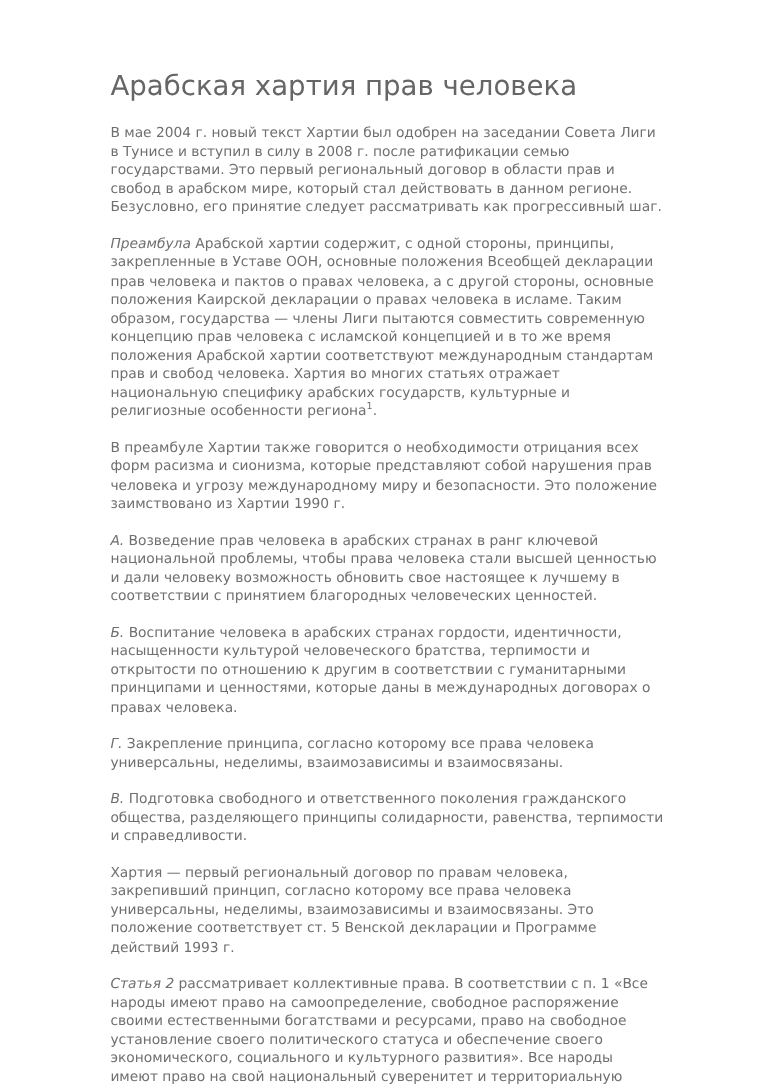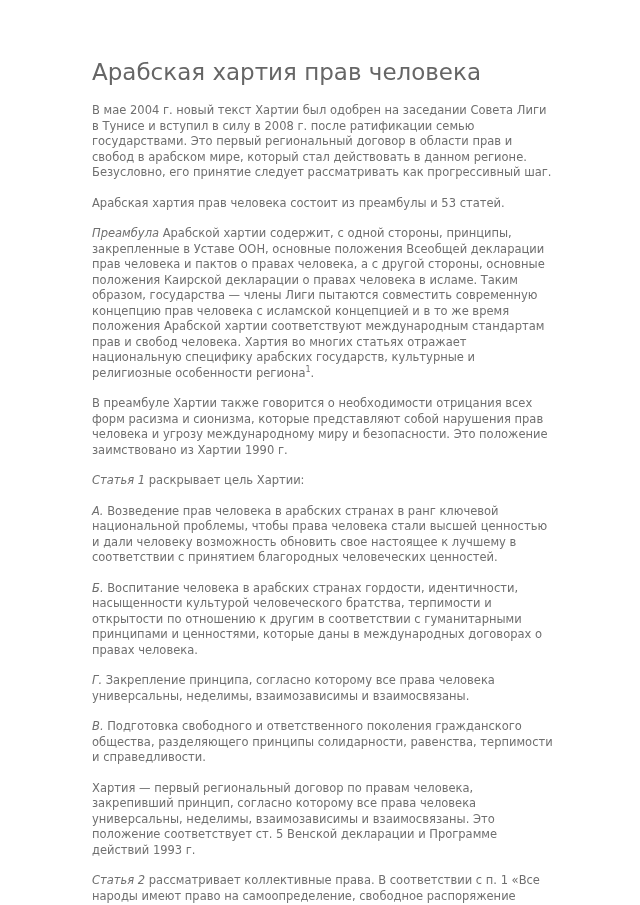--- a/index.html
+++ b/index.html
@@ -42,27 +42,25 @@
   }
 </style>
 </head>
 <body style="background: rgb(255, 255, 255);">
 
 <div class="page">
   <h1 class="doc-title">Арабская хартия прав человека</h1>
 
   <p class="doc-par"><span class="lead"></span><span>В мае 2004 г. новый текст Хартии был одобрен на заседании Совета Лиги в Тунисе и вступил в силу в 2008 г. после ратификации семью государствами. Это первый региональный договор в области прав и свобод в арабском мире, который стал действовать в данном регионе. Безусловно, его принятие следует рассматривать как прогрессивный шаг.</span></p>
 
-  <p class="doc-par"><span class="lead"></span><span>Арабская хартия прав человека состоит из преамбулы и 53 статей.</span></p>
 
   <p class="doc-par"><span class="lead">Преамбула</span><span> Арабской хартии содержит, с одной стороны, принципы, закрепленные в Уставе ООН, основные положения Всеобщей декларации прав человека и пактов о правах человека, а с другой стороны, основные положения Каирской декларации о правах человека в исламе. Таким образом, государства — члены Лиги пытаются совместить современную концепцию прав человека с исламской концепцией и в то же время положения Арабской хартии соответствуют международным стандартам прав и свобод человека. Хартия во многих статьях отражает национальную специфику арабских государств, культурные и религиозные особенности региона</span><sup>1</sup><span>.</span></p>
 
   <p class="doc-par"><span class="lead"></span><span>В преамбуле Хартии также говорится о необходимости отрицания всех форм расизма и сионизма, которые представляют собой нарушения прав человека и угрозу международному миру и безопасности. Это положение заимствовано из Хартии 1990 г.</span></p>
 
-  <p class="doc-par"><span class="lead">Статья 1</span><span> раскрывает цель Хартии:</span></p>
 
   <p class="doc-par"><span class="lead">А.</span><span> Возведение прав человека в арабских странах в ранг ключевой национальной проблемы, чтобы права человека стали высшей ценностью и дали человеку возможность обновить свое настоящее к лучшему в соответствии с принятием благородных человеческих ценностей.</span></p>
 
   <p class="doc-par"><span class="lead">Б.</span><span> Воспитание человека в арабских странах гордости, идентичности, насыщенности культурой человеческого братства, терпимости и открытости по отношению к другим в соответствии с гуманитарными принципами и ценностями, которые даны в международных договорах о правах человека.</span></p>
 
   <p class="doc-par"><span class="lead">Г.</span><span> Закрепление принципа, согласно которому все права человека универсальны, неделимы, взаимозависимы и взаимосвязаны.</span></p>
 
   <p class="doc-par"><span class="lead">В.</span><span> Подготовка свободного и ответственного поколения гражданского общества, разделяющего принципы солидарности, равенства, терпимости и справедливости.</span></p>
 
   <p class="doc-par"><span class="lead"></span><span>Хартия — первый региональный договор по правам человека, закрепивший принцип, согласно которому все права человека универсальны, неделимы, взаимозависимы и взаимосвязаны. Это положение соответствует ст. 5 Венской декларации и Программе действий 1993 г.</span></p>

